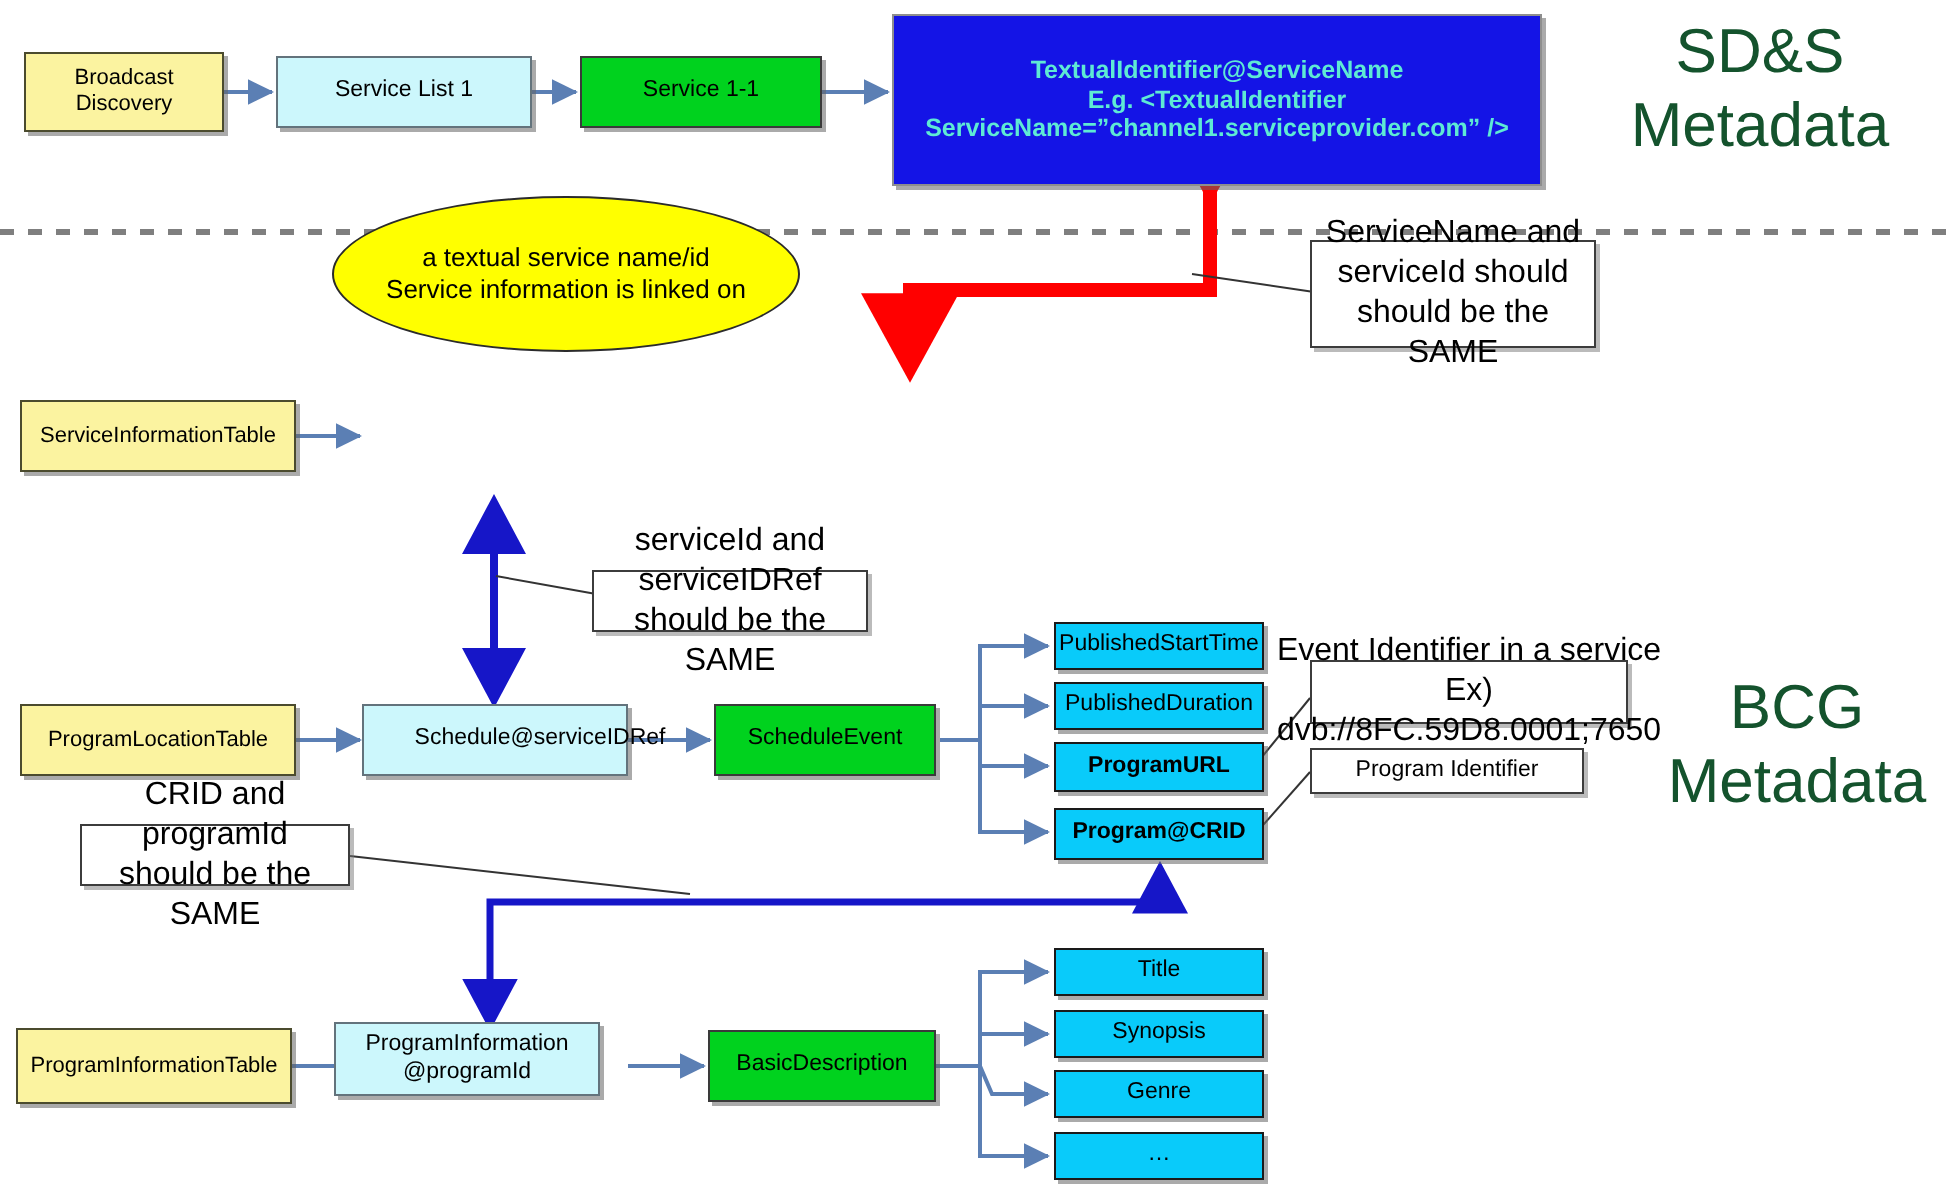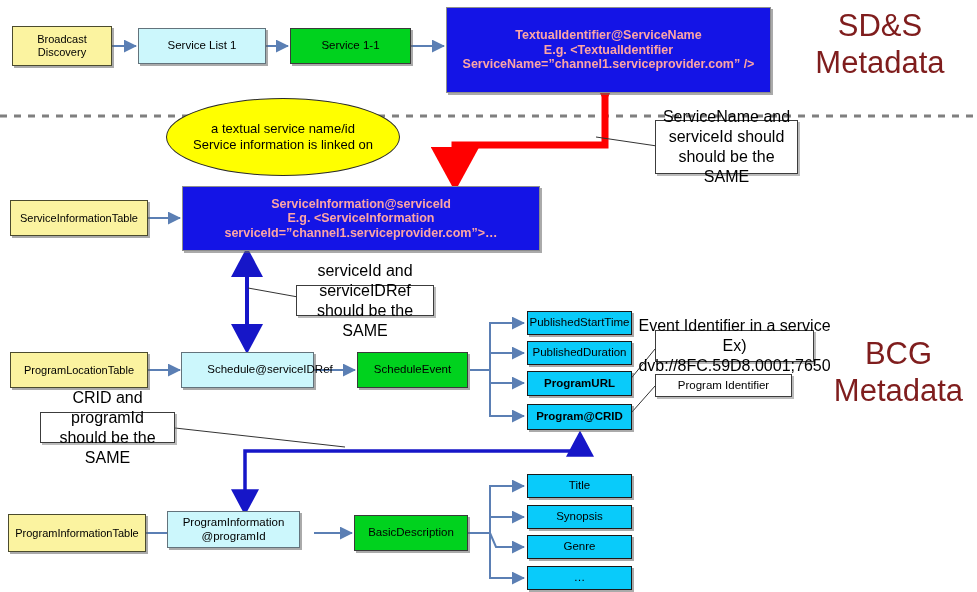--- a/index.html
+++ b/index.html
@@ -6,33 +6,33 @@
   body{width:977px;height:592px;font-family:"Liberation Sans",sans-serif;}
   #canvas{position:relative;width:977px;height:592px;overflow:hidden;background:#fff;}
 
   .box{position:absolute;box-sizing:border-box;display:flex;align-items:center;
        justify-content:center;text-align:center;line-height:1.15;}
   .shadow{box-shadow:2px 2px 0 rgba(100,100,100,.55);}
 
   .yellow{background:#fbf3a0;border:1px solid #4b4b2e;color:#000;font-size:11px;}
   .lightcyan{background:#ccf7fc;border:1px solid #63737c;color:#000;font-size:11.5px;}
   .green{background:#00d21e;border:1px solid #3a3a3a;color:#000;font-size:11.5px;}
-  .blue{background:#1414e6;border:1px solid #8e8e8e;color:#fca5a5;font-size:12.5px;font-weight:bold;}
+  .blue{background:#1414e6;border:1px solid #8e8e8e;color:#5eead4;font-size:12.5px;font-weight:bold;}
   .cyanbox{background:#09cbfa;border:1.5px solid #1a1a1a;color:#000;font-size:11.5px;}
   .cyanbox.bold{font-weight:bold;}
 
   .ellipse{position:absolute;background:#ffff00;border:1px solid #2b2b2b;border-radius:50%;
            display:flex;align-items:center;justify-content:center;text-align:center;
            font-size:13px;color:#000;line-height:1.2;}
 
   .callout{position:absolute;box-sizing:border-box;background:#ffffff;border:1px solid #3c3c3c;
            font-size:16px;color:#000;text-align:center;display:flex;align-items:center;
            justify-content:center;line-height:1.25;box-shadow:2px 2px 0 rgba(120,120,120,.5);}
 
-  .sectionlabel{position:absolute;font-size:31px;color:#7f1d1d;text-align:center;line-height:1.18;}
+  .sectionlabel{position:absolute;font-size:31px;color:#14532d;text-align:center;line-height:1.18;}
 
   svg.layer{position:absolute;left:0;top:0;width:977px;height:592px;pointer-events:none;}
 </style>
 </head>
 <body>
 
 <div id="canvas">
 
   <svg class="layer" viewBox="0 0 977 592">
     <defs>
@@ -158,27 +158,20 @@
   </div>
 
   <div class="callout" style="left:655px;top:374px;width:137px;height:23px;font-size:11.5px;">
     <span>Program Identifier</span>
   </div>
 
   <div class="box yellow shadow" style="left:10px;top:200px;width:138px;height:36px;">
     <span>ServiceInformationTable</span>
   </div>
 
-  <div class="box blue shadow" style="left:182px;top:186px;width:358px;height:65px;">
-    <div>
-      <div>ServiceInformation@serviceId</div>
-      <div>E.g. &lt;ServiceInformation</div>
-      <div>serviceId=”channel1.serviceprovider.com”&gt;…</div>
-    </div>
-  </div>
 
   <div class="box yellow shadow" style="left:10px;top:352px;width:138px;height:36px;">
     <span>ProgramLocationTable</span>
   </div>
 
   <div class="box lightcyan shadow" style="left:181px;top:352px;width:133px;height:36px;padding-left:45px;">
     <span>Schedule@serviceIDRef</span>
   </div>
 
   <div class="box green shadow" style="left:357px;top:352px;width:111px;height:36px;">

